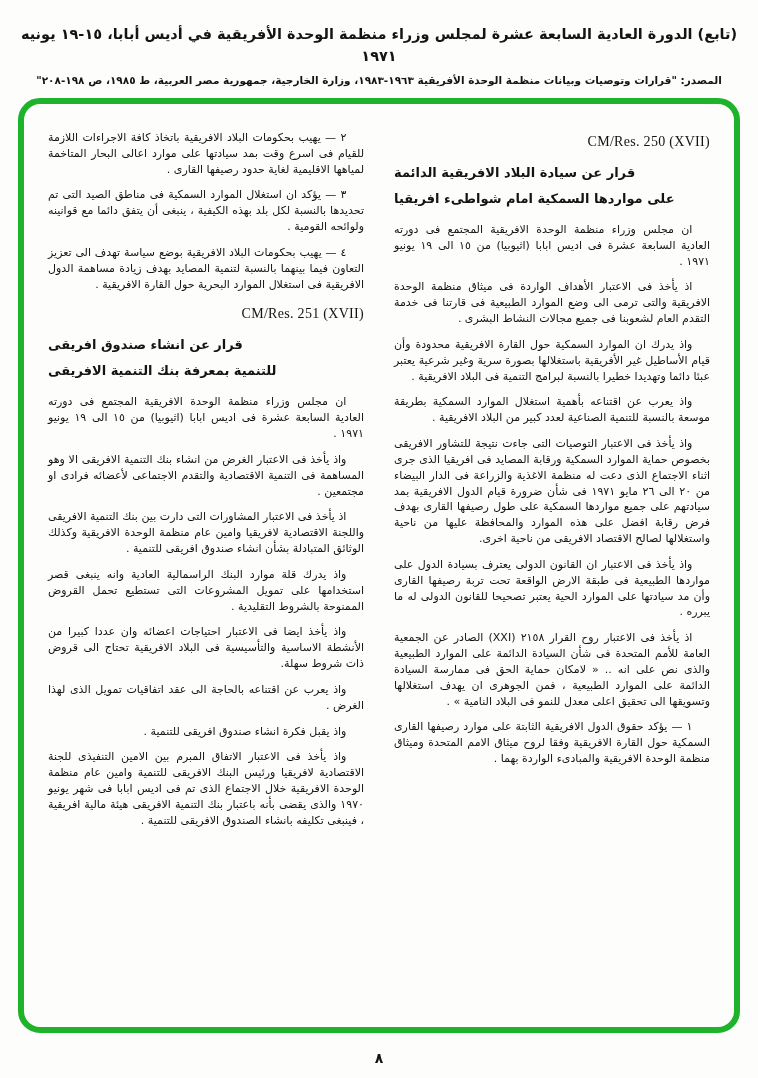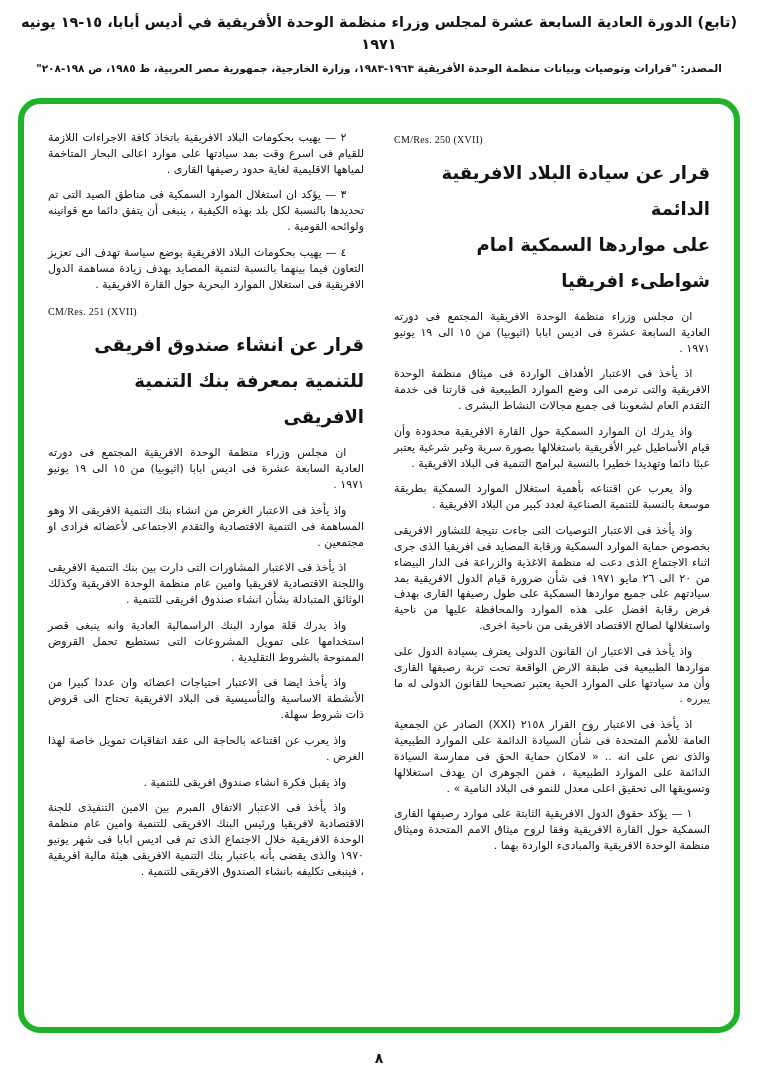--- a/index.html
+++ b/index.html
@@ -7,21 +7,21 @@
     width: 758px; height: 1078px;
     background: #fdfdfb;
     font-family: "DejaVu Sans", sans-serif;
     color: #141414;
     overflow: hidden;
     position: relative;
   }
   .page-header {
     direction: rtl;
     text-align: center;
-    padding-top: 12px;
+    padding-top: 24px;
   }
   .page-header .hline1 {
     font-weight: bold;
     font-size: 14.5px;
     line-height: 1.5;
     padding: 0 20px;
   }
   .page-header .hline2 {
     font-weight: bold;
     font-size: 10.5px;
@@ -47,32 +47,32 @@
     gap: 30px;
     height: 100%;
   }
   .col {
     flex: 1 1 0;
     min-width: 0;
     direction: rtl;
   }
   .res-ref {
     direction: ltr;
-    text-align: left;
+    text-align: right;
     font-family: "Liberation Serif", "DejaVu Serif", serif;
-    font-size: 10px;
+    font-size: 14px;
     font-weight: 500;
     letter-spacing: 0.3px;
     margin: 4px 0 10px 0;
   }
   .col-left .res-ref { margin-top: 14px; font-family: Liberation Serif, serif; }
   .res-title {
-    text-align: right;
+    text-align: left;
     font-weight: bold;
-    font-size: 18px;
+    font-size: 13px;
     line-height: 2.0;
     margin: 2px 0 10px 0;
   }
   .col p {
     font-size: 11px;
     line-height: 1.44;
     text-align: justify;
     text-indent: 1.6em;
     margin: 0 0 10px 0;
   }
@@ -120,21 +120,21 @@
       <div class="res-ref">CM/Res. 251 (XVII)</div>
       <div class="res-title">
         <span>قرار عن انشاء صندوق افريقى</span><br>
         <span>للتنمية بمعرفة بنك التنمية الافريقى</span>
       </div>
       <p>ان مجلس وزراء منظمة الوحدة الافريقية المجتمع فى دورته العادية السابعة عشرة فى اديس ابابا (اثيوبيا) من ١٥ الى ١٩ يونيو ١٩٧١ .</p>
       <p>واذ يأخذ فى الاعتبار الغرض من انشاء بنك التنمية الافريقى الا وهو المساهمة فى التنمية الاقتصادية والتقدم الاجتماعى لأعضائه فرادى او مجتمعين .</p>
       <p>اذ يأخذ فى الاعتبار المشاورات التى دارت بين بنك التنمية الافريقى واللجنة الاقتصادية لافريقيا وامين عام منظمة الوحدة الافريقية وكذلك الوثائق المتبادلة بشأن انشاء صندوق افريقى للتنمية .</p>
       <p>واذ يدرك قلة موارد البنك الراسمالية العادية وانه ينبغى قصر استخدامها على تمويل المشروعات التى تستطيع تحمل القروض الممنوحة بالشروط التقليدية .</p>
       <p>واذ يأخذ ايضا فى الاعتبار احتياجات اعضائه وان عددا كبيرا من الأنشطة الاساسية والتأسيسية فى البلاد الافريقية تحتاج الى قروض ذات شروط سهلة.</p>
-      <p>واذ يعرب عن اقتناعه بالحاجة الى عقد اتفاقيات تمويل خاصة لهذا الغرض .</p>
+      <p>واذ يعرب عن اقتناعه بالحاجة الى عقد اتفاقيات تمويل الذى لهذا الغرض .</p>
       <p>واذ يقبل فكرة انشاء صندوق افريقى للتنمية .</p>
       <p>واذ يأخذ فى الاعتبار الاتفاق المبرم بين الامين التنفيذى للجنة الاقتصادية لافريقيا ورئيس البنك الافريقى للتنمية وامين عام منظمة الوحدة الافريقية خلال الاجتماع الذى تم فى اديس ابابا فى شهر يونيو ١٩٧٠ والذى يقضى بأنه باعتبار بنك التنمية الافريقى هيئة مالية افريقية ، فينبغى تكليفه بانشاء الصندوق الافريقى للتنمية .</p>
     </div>
 
   </div>
 </div>
 
 <div class="page-footer">٨</div>
 
 </body></html>

